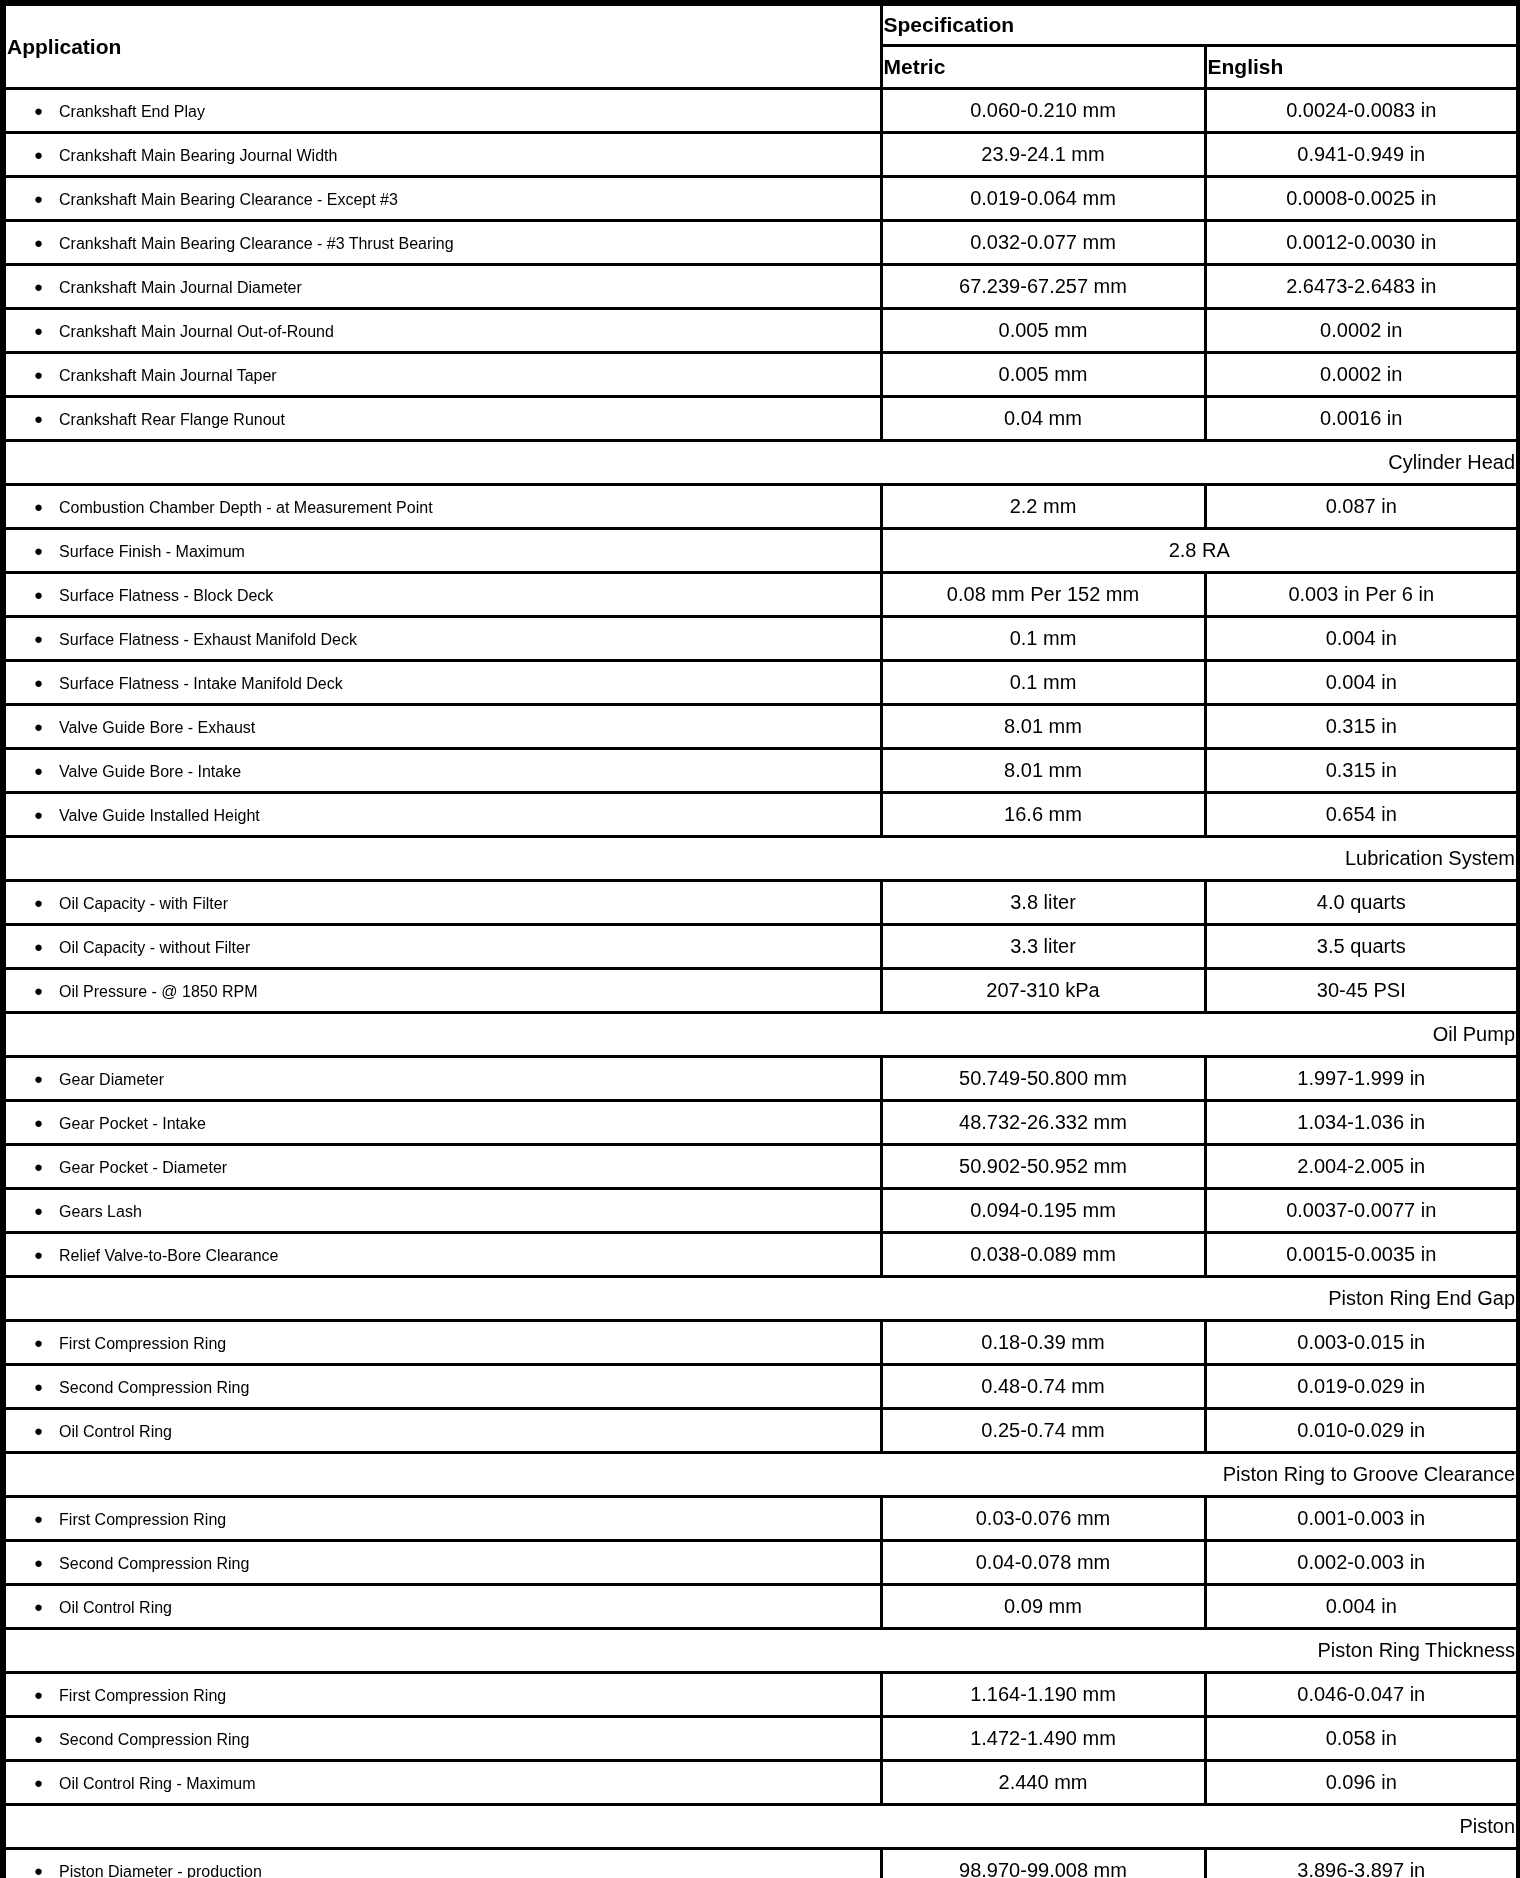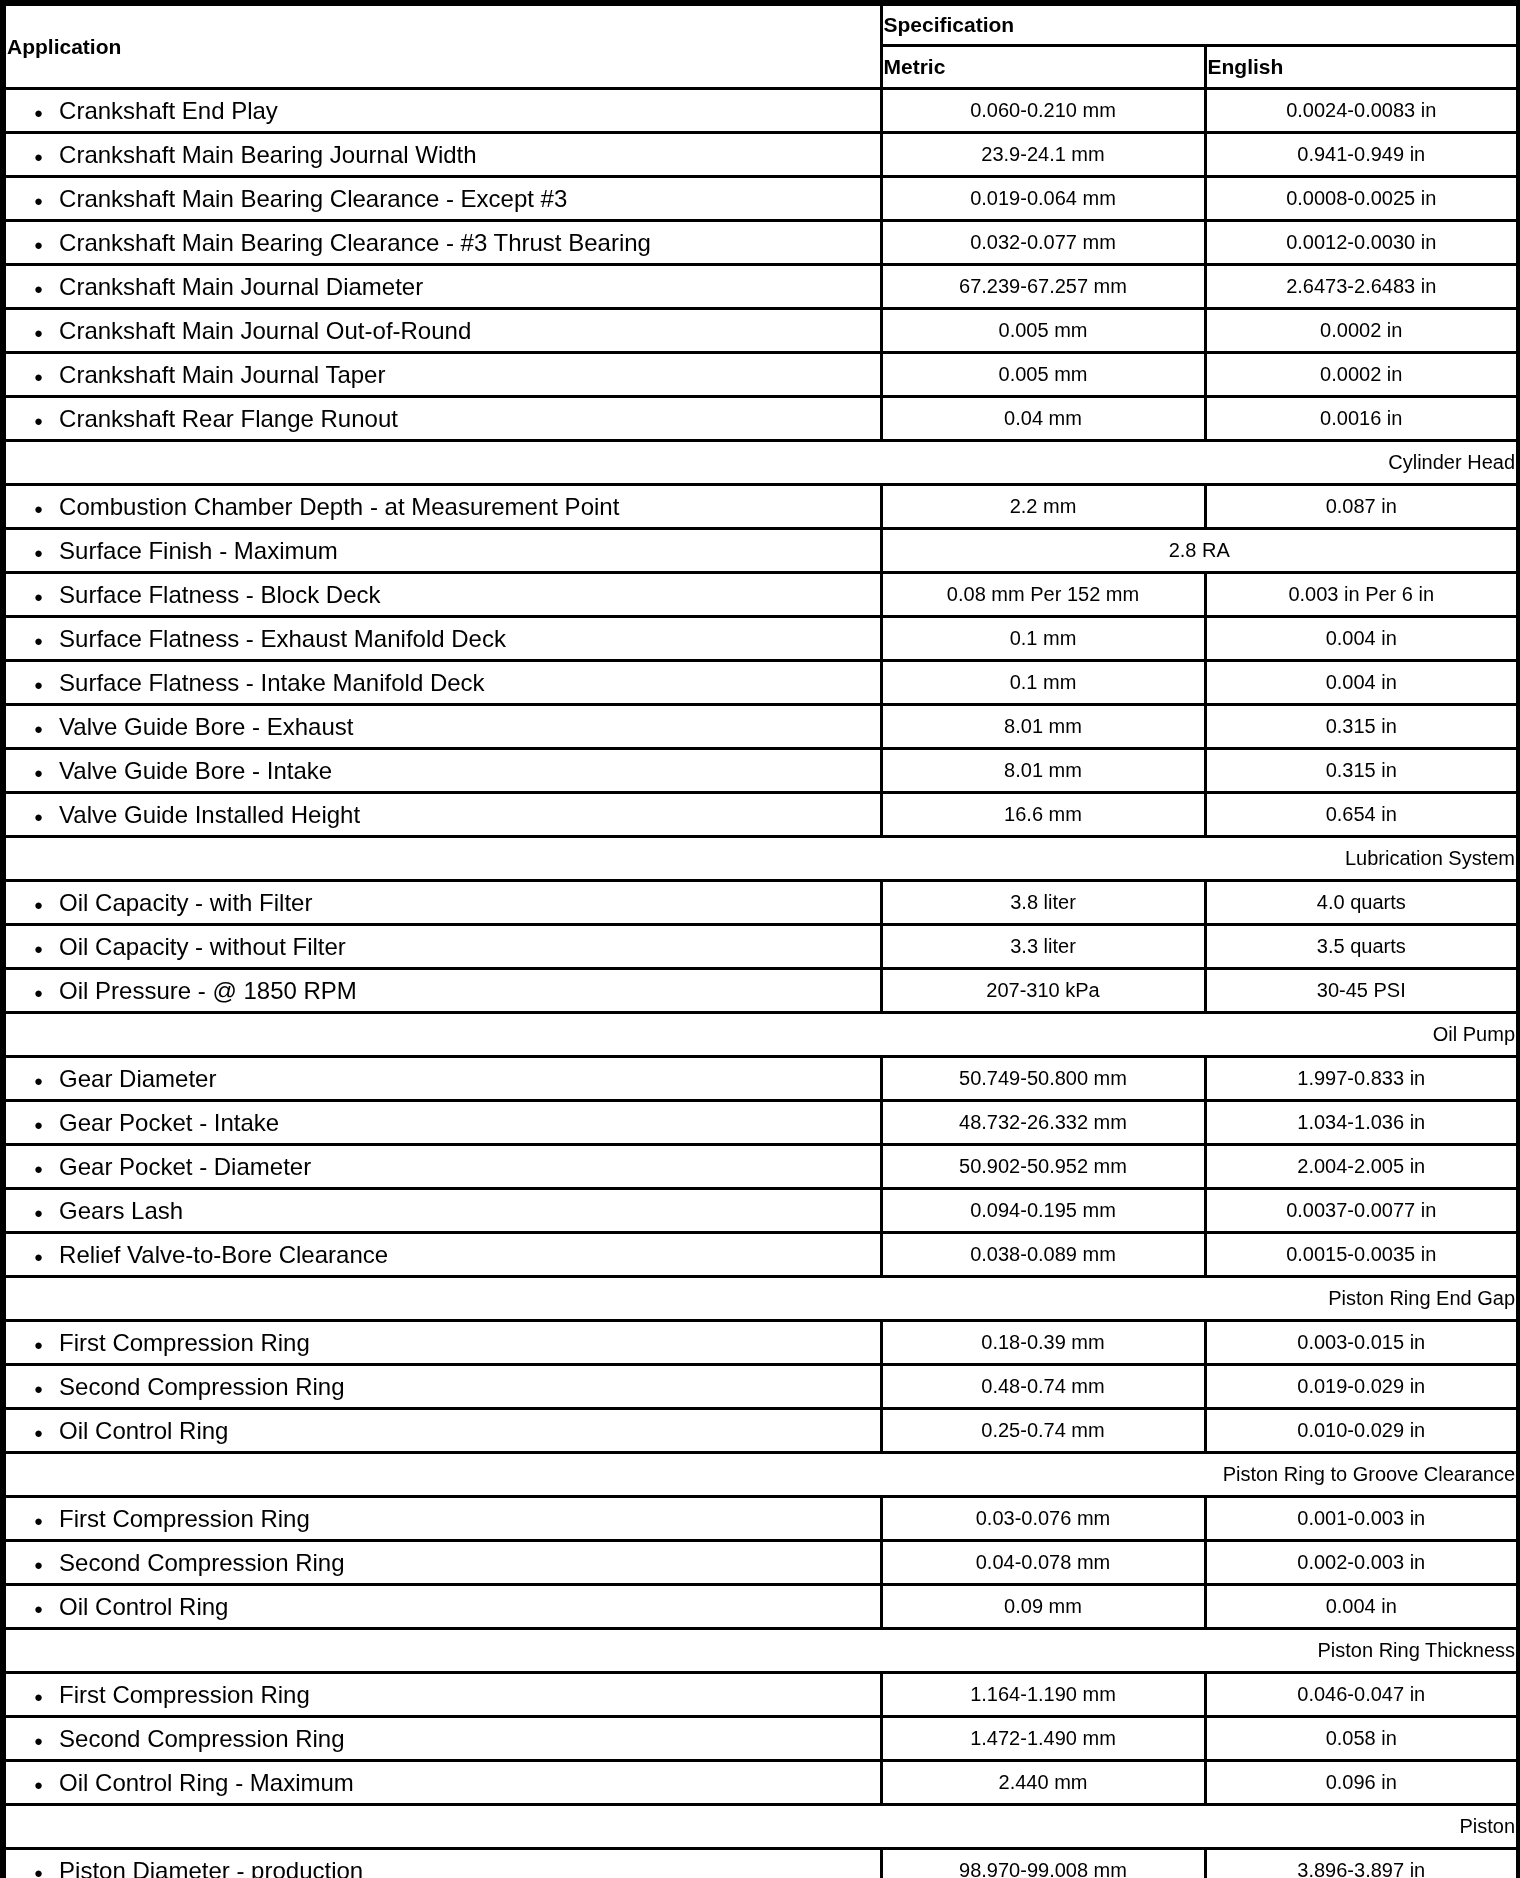--- a/index.html
+++ b/index.html
@@ -41,21 +41,21 @@
   .app-cell {
     text-align: left;
     padding-left: 28px;
   }
   .bullet {
     display: inline-block;
     font-size: 15px;
     margin-right: 16px;
     transform: translateY(-1px);
   }
-  .app-label { font-size: 24px; }
+  .app-label { font-size: 16px; }
   .section-cell {
     text-align: right;
     padding-left: 7px;
     font-size: 20px;
     height: 42px;
   }
   .val-cell { text-align: center; }
 </style>
 </head>
 <body>
@@ -176,21 +176,21 @@
         <td class="app-cell"><span class="bullet">●</span><span class="app-label">Oil Pressure - @ 1850 RPM</span></td>
         <td class="val-cell">207-310 kPa</td>
         <td class="val-cell">30-45 PSI</td>
       </tr>
       <tr>
         <td colspan="3" class="section-cell">Oil Pump</td>
       </tr>
       <tr>
         <td class="app-cell"><span class="bullet">●</span><span class="app-label">Gear Diameter</span></td>
         <td class="val-cell">50.749-50.800 mm</td>
-        <td class="val-cell">1.997-0.833 in</td>
+        <td class="val-cell">1.997-1.999 in</td>
       </tr>
       <tr>
         <td class="app-cell"><span class="bullet">●</span><span class="app-label">Gear Pocket - Intake</span></td>
         <td class="val-cell">48.732-26.332 mm</td>
         <td class="val-cell">1.034-1.036 in</td>
       </tr>
       <tr>
         <td class="app-cell"><span class="bullet">●</span><span class="app-label">Gear Pocket - Diameter</span></td>
         <td class="val-cell">50.902-50.952 mm</td>
         <td class="val-cell">2.004-2.005 in</td>

